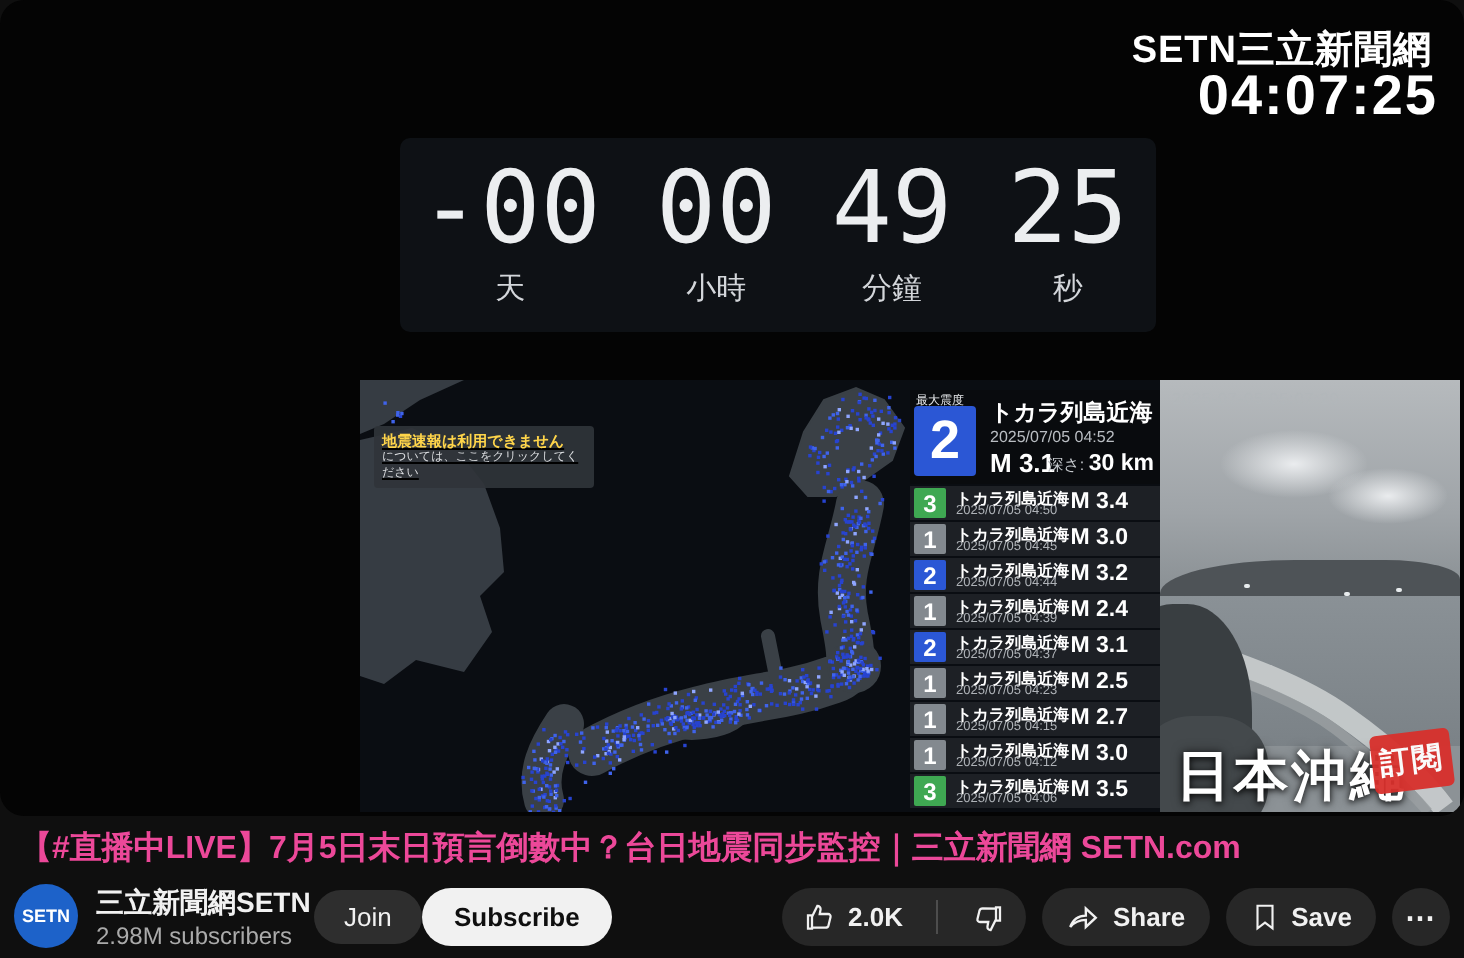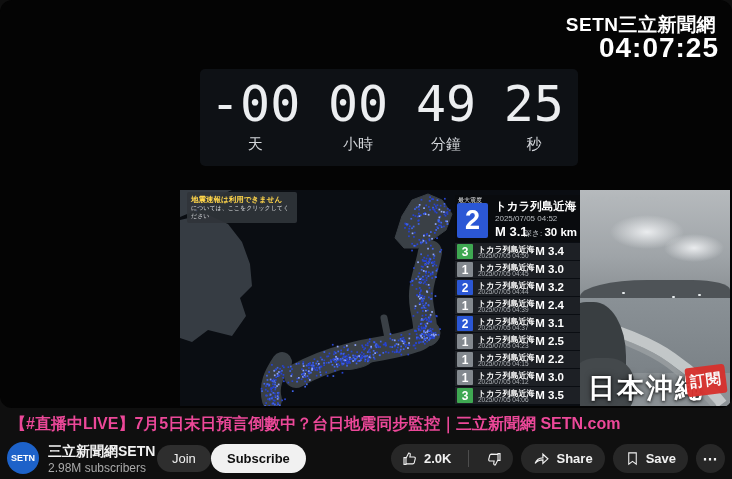--- a/index.html
+++ b/index.html
@@ -40,22 +40,22 @@
   .t-bldg{position:absolute;left:141px;top:146px;width:32px;height:70px;background:#6d3a31;
     background-image:repeating-linear-gradient(0deg,rgba(214,176,60,.8) 0 3px,transparent 3px 10px);}
   .car{position:absolute;height:7px;border-radius:2px;background:#23272c;}
   .tree{position:absolute;border-radius:50%;
     background:radial-gradient(circle at 40% 35%,#4d7a44,#2e5329 70%);box-shadow:0 3px 5px rgba(0,0,0,.4);}
   .cam-label{position:absolute;color:#fff;font-weight:bold;
     text-shadow:0 1px 3px rgba(0,0,0,.85),0 0 6px rgba(0,0,0,.5);letter-spacing:2px;}
 
   
   #map{left:180px;top:190px;width:400px;height:216px;background:#0a0d12;overflow:hidden;}
-  #tooltip{position:absolute;left:7px;top:2px;width:102px;background:rgba(48,52,57,.92);
-    padding:3px 4px;border-radius:2px;}
+  #tooltip{position:absolute;left:7px;top:23px;width:102px;background:rgba(48,52,57,.92);
+    padding:3px 4px;border-radius:2px;text-decoration:underline;}
   #tooltip .tl1{color:#ffd54a;font-size:7.5px;font-weight:bold;line-height:9px;}
   #tooltip .tl2{color:#dddfe2;font-size:6px;line-height:8px;}
 
   
   #qlist{position:absolute;right:0;top:5px;width:125px;}
   #qfeat{background:rgba(9,11,15,.96);height:47px;position:relative;margin-bottom:1px;}
   .qf-maxlab{position:absolute;left:3px;top:1px;font-size:6px;color:#e8eaec;}
   .qf-box{position:absolute;left:2px;top:8px;width:31px;height:35px;border-radius:2px;
     color:#fff;font-size:27px;font-weight:bold;display:flex;align-items:center;justify-content:center;}
   .qf-place{position:absolute;left:40px;top:4px;font-size:11.5px;font-weight:bold;color:#fff;white-space:nowrap;}
@@ -958,21 +958,21 @@
           <div class="q-row">
             <div class="q-box" style="background: rgb(131, 137, 143);">1</div>
             <div class="q-place">トカラ列島近海</div>
             <div class="q-date">2025/07/05 04:23</div>
             <div class="q-mag">M 2.5</div>
           </div>
           <div class="q-row">
             <div class="q-box" style="background: rgb(131, 137, 143);">1</div>
             <div class="q-place">トカラ列島近海</div>
             <div class="q-date">2025/07/05 04:15</div>
-            <div class="q-mag">M 2.2</div>
+            <div class="q-mag">M 2.7</div>
           </div>
           <div class="q-row">
             <div class="q-box" style="background: rgb(131, 137, 143);">1</div>
             <div class="q-place">トカラ列島近海</div>
             <div class="q-date">2025/07/05 04:12</div>
             <div class="q-mag">M 3.0</div>
           </div>
           <div class="q-row">
             <div class="q-box" style="background: rgb(63, 168, 82);">3</div>
             <div class="q-place">トカラ列島近海</div>

